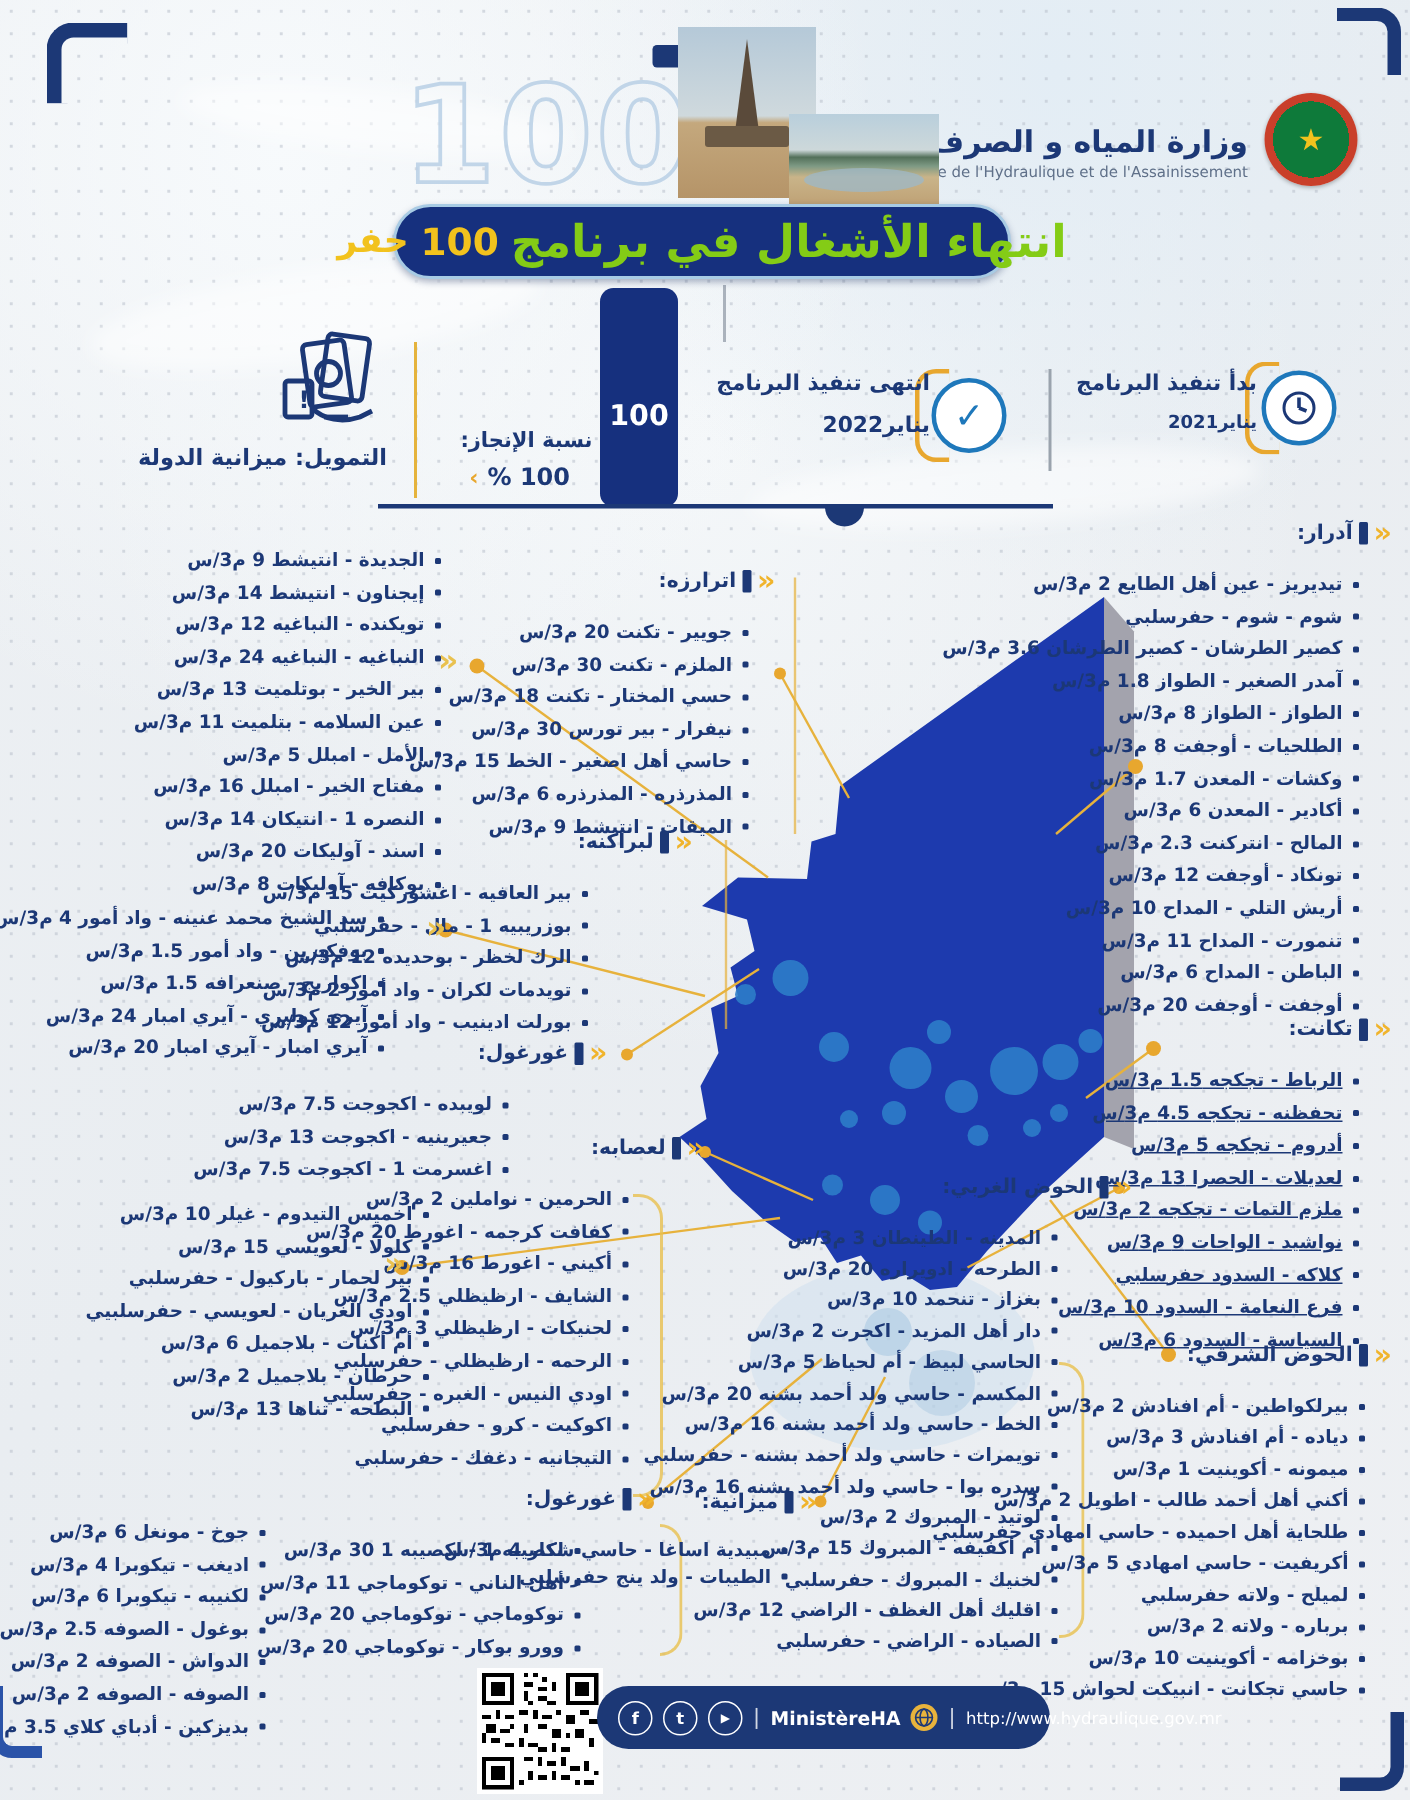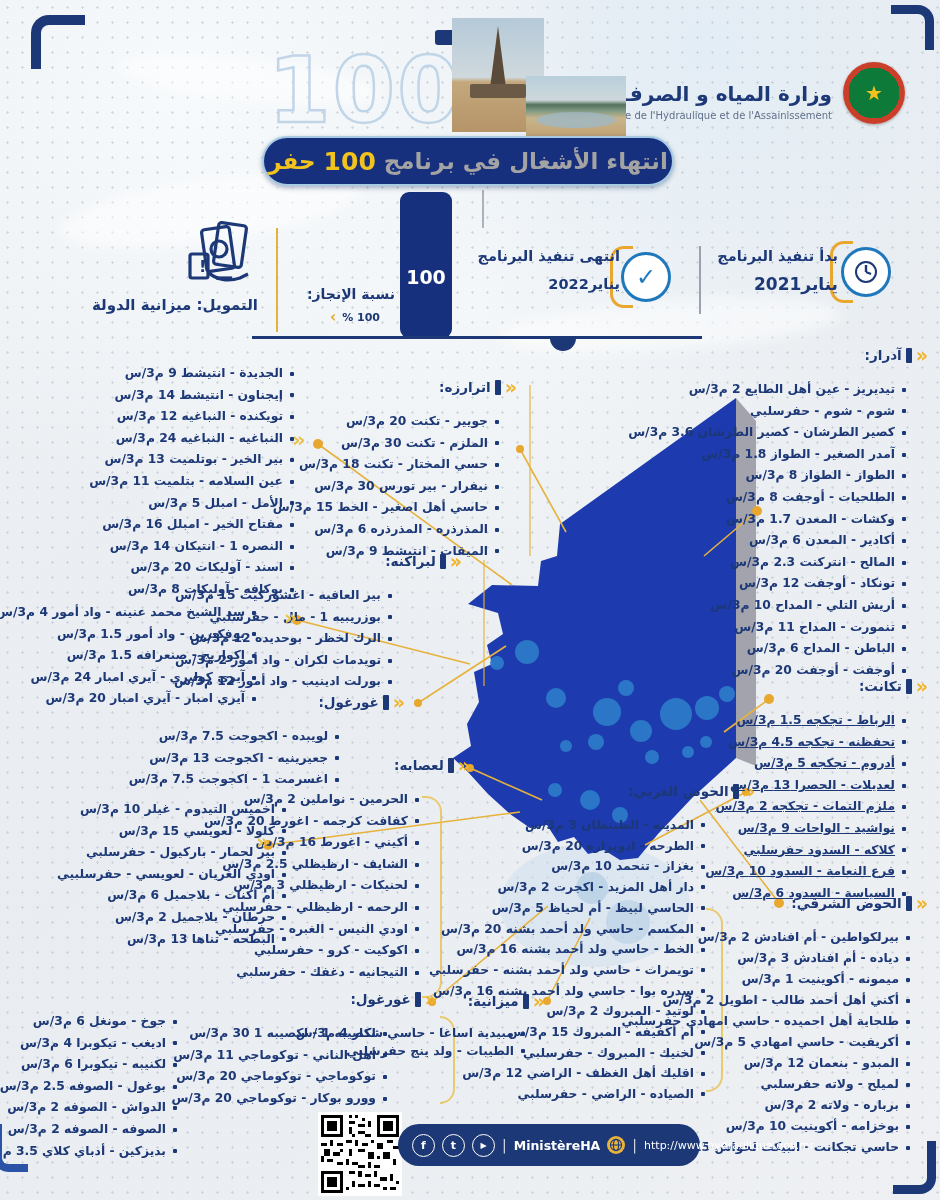--- a/index.html
+++ b/index.html
@@ -35,42 +35,42 @@
   .seal{position:absolute;right:35px;top:62px;width:62px;height:62px;border-radius:50%;z-index:3;
         background:radial-gradient(circle,#0e7a3a 0 58%,#c93f2a 58% 100%);
         display:flex;align-items:center;justify-content:center;box-shadow:0 1px 3px rgba(0,0,0,.3);}
   .seal .star{color:#f2c21d;font-size:20px;line-height:1;}
   .ministry{position:absolute;right:108px;top:82px;text-align:right;z-index:3;direction:rtl;}
   .ministry .ar{font-size:20px;font-weight:bold;color:#1c3876;white-space:nowrap;}
   .ministry .fr{font-size:10px;color:#5f7089;margin-top:4px;white-space:nowrap;direction:ltr;}
   .title-banner{position:absolute;left:262px;top:136px;width:408px;height:46px;background:#16307e;
         border:2px solid #a8cbe4;border-radius:26px;z-index:4;display:flex;align-items:center;justify-content:center;
         gap:8px;direction:rtl;box-shadow:0 2px 5px rgba(20,40,90,.35);}
-  .title-banner .t1{color:#a3a3a3;font-size:23px;font-weight:bold;white-space:nowrap;}
+  .title-banner .t1{color:#84cc16;font-size:30px;font-weight:bold;white-space:nowrap;}
   .title-banner .t2{color:#f2c21d;font-size:25px;font-weight:bold;}
   .title-banner .t3{color:#f2c21d;font-size:23px;font-weight:bold;}
   
   .bar100{position:absolute;left:400px;top:192px;width:52px;height:146px;background:#16307e;border-radius:9px;
           z-index:3;display:flex;justify-content:center;align-items:flex-start;}
   .bar100 span{color:#fff;font-size:19px;font-weight:bold;margin-top:74px;}
   .vline{position:absolute;z-index:3;}
   .vl-gold{left:276px;top:228px;width:2px;height:104px;background:#e5b33c;}
   .vl-gray1{left:699px;top:246px;width:2px;height:68px;background:#9aa3ad;}
   .vl-gray2{left:482px;top:190px;width:2px;height:38px;background:#aab2bc;}
   .baseline{position:absolute;left:252px;top:336px;width:450px;height:3px;background:#1c3876;z-index:3;}
   .pointer{position:absolute;left:550px;top:338px;width:26px;height:13px;background:#1c3876;border-radius:0 0 13px 13px;z-index:3;}
   .info-label{position:absolute;z-index:3;color:#1c3876;font-weight:bold;white-space:nowrap;direction:rtl;text-align:right;}
   .funding-label{right:682px;top:296px;font-size:15px;}
   .money-icon{position:absolute;left:186px;top:220px;z-index:3;}
   .progress-label{right:545px;top:286px;font-size:14px;}
   .progress-value{position:absolute;right:560px;top:308px;z-index:3;direction:ltr;display:flex;gap:6px;align-items:center;}
   .progress-value .chev{color:#e8a72e;font-weight:bold;font-size:15px;}
-  .progress-value .val{color:#1c3876;font-weight:bold;font-size:11px;}
+  .progress-value .val{color:#1c3876;font-weight:bold;font-size:16px;}
   .start-label{right:102px;top:248px;font-size:14.5px;}
-  .start-date{right:102px;top:274px;font-size:17px;}
+  .start-date{right:102px;top:274px;font-size:12px;}
   .end-label{right:320px;top:248px;font-size:14.5px;}
   .end-date{right:320px;top:276px;font-size:14.5px;}
   .ring-icon{position:absolute;z-index:3;width:44px;height:44px;border:3.5px solid #1e78bb;border-radius:50%;
              background:#fff;display:flex;align-items:center;justify-content:center;}
   .clock-icon{right:49px;top:247px;}
   .check-icon{right:269px;top:252px;}
   .check-icon .mark{color:#1e78bb;font-size:24px;font-weight:bold;line-height:1;}
   .gold-bracket{position:absolute;z-index:2;width:20px;height:56px;border:3px solid #e8a72e;border-right:none;
                 border-radius:14px 0 0 14px;}
   .gb-start{right:87px;top:241px;}
@@ -295,21 +295,20 @@
       <span class="mbar"></span>
       <span>الحوض الشرقي:</span>
     </h3>
   <ul>
       <li>بيرلكواطين - أم افنادش 2 م3/س</li>
       <li>دياده - أم افنادش 3 م3/س</li>
       <li>ميمونه - أكوينيت 1 م3/س</li>
       <li>أكني أهل أحمد طالب - اطويل 2 م3/س</li>
       <li>طلحاية أهل احميده - حاسي امهادي حفرسلبي</li>
       <li>أكريفيت - حاسي امهادي 5 م3/س</li>
-      <li>المبدو - بنعمان 12 م3/س</li>
       <li>لميلح - ولاته حفرسلبي</li>
       <li>برباره - ولاته 2 م3/س</li>
       <li>بوخزامه - أكوينيت 10 م3/س</li>
       <li>حاسي تجكانت - انبيكت لحواش 15 م3/س</li>
     </ul>
 </section>
 
 <section class="region r-trarza">
   <h3>
       <span class="chev">«</span>

